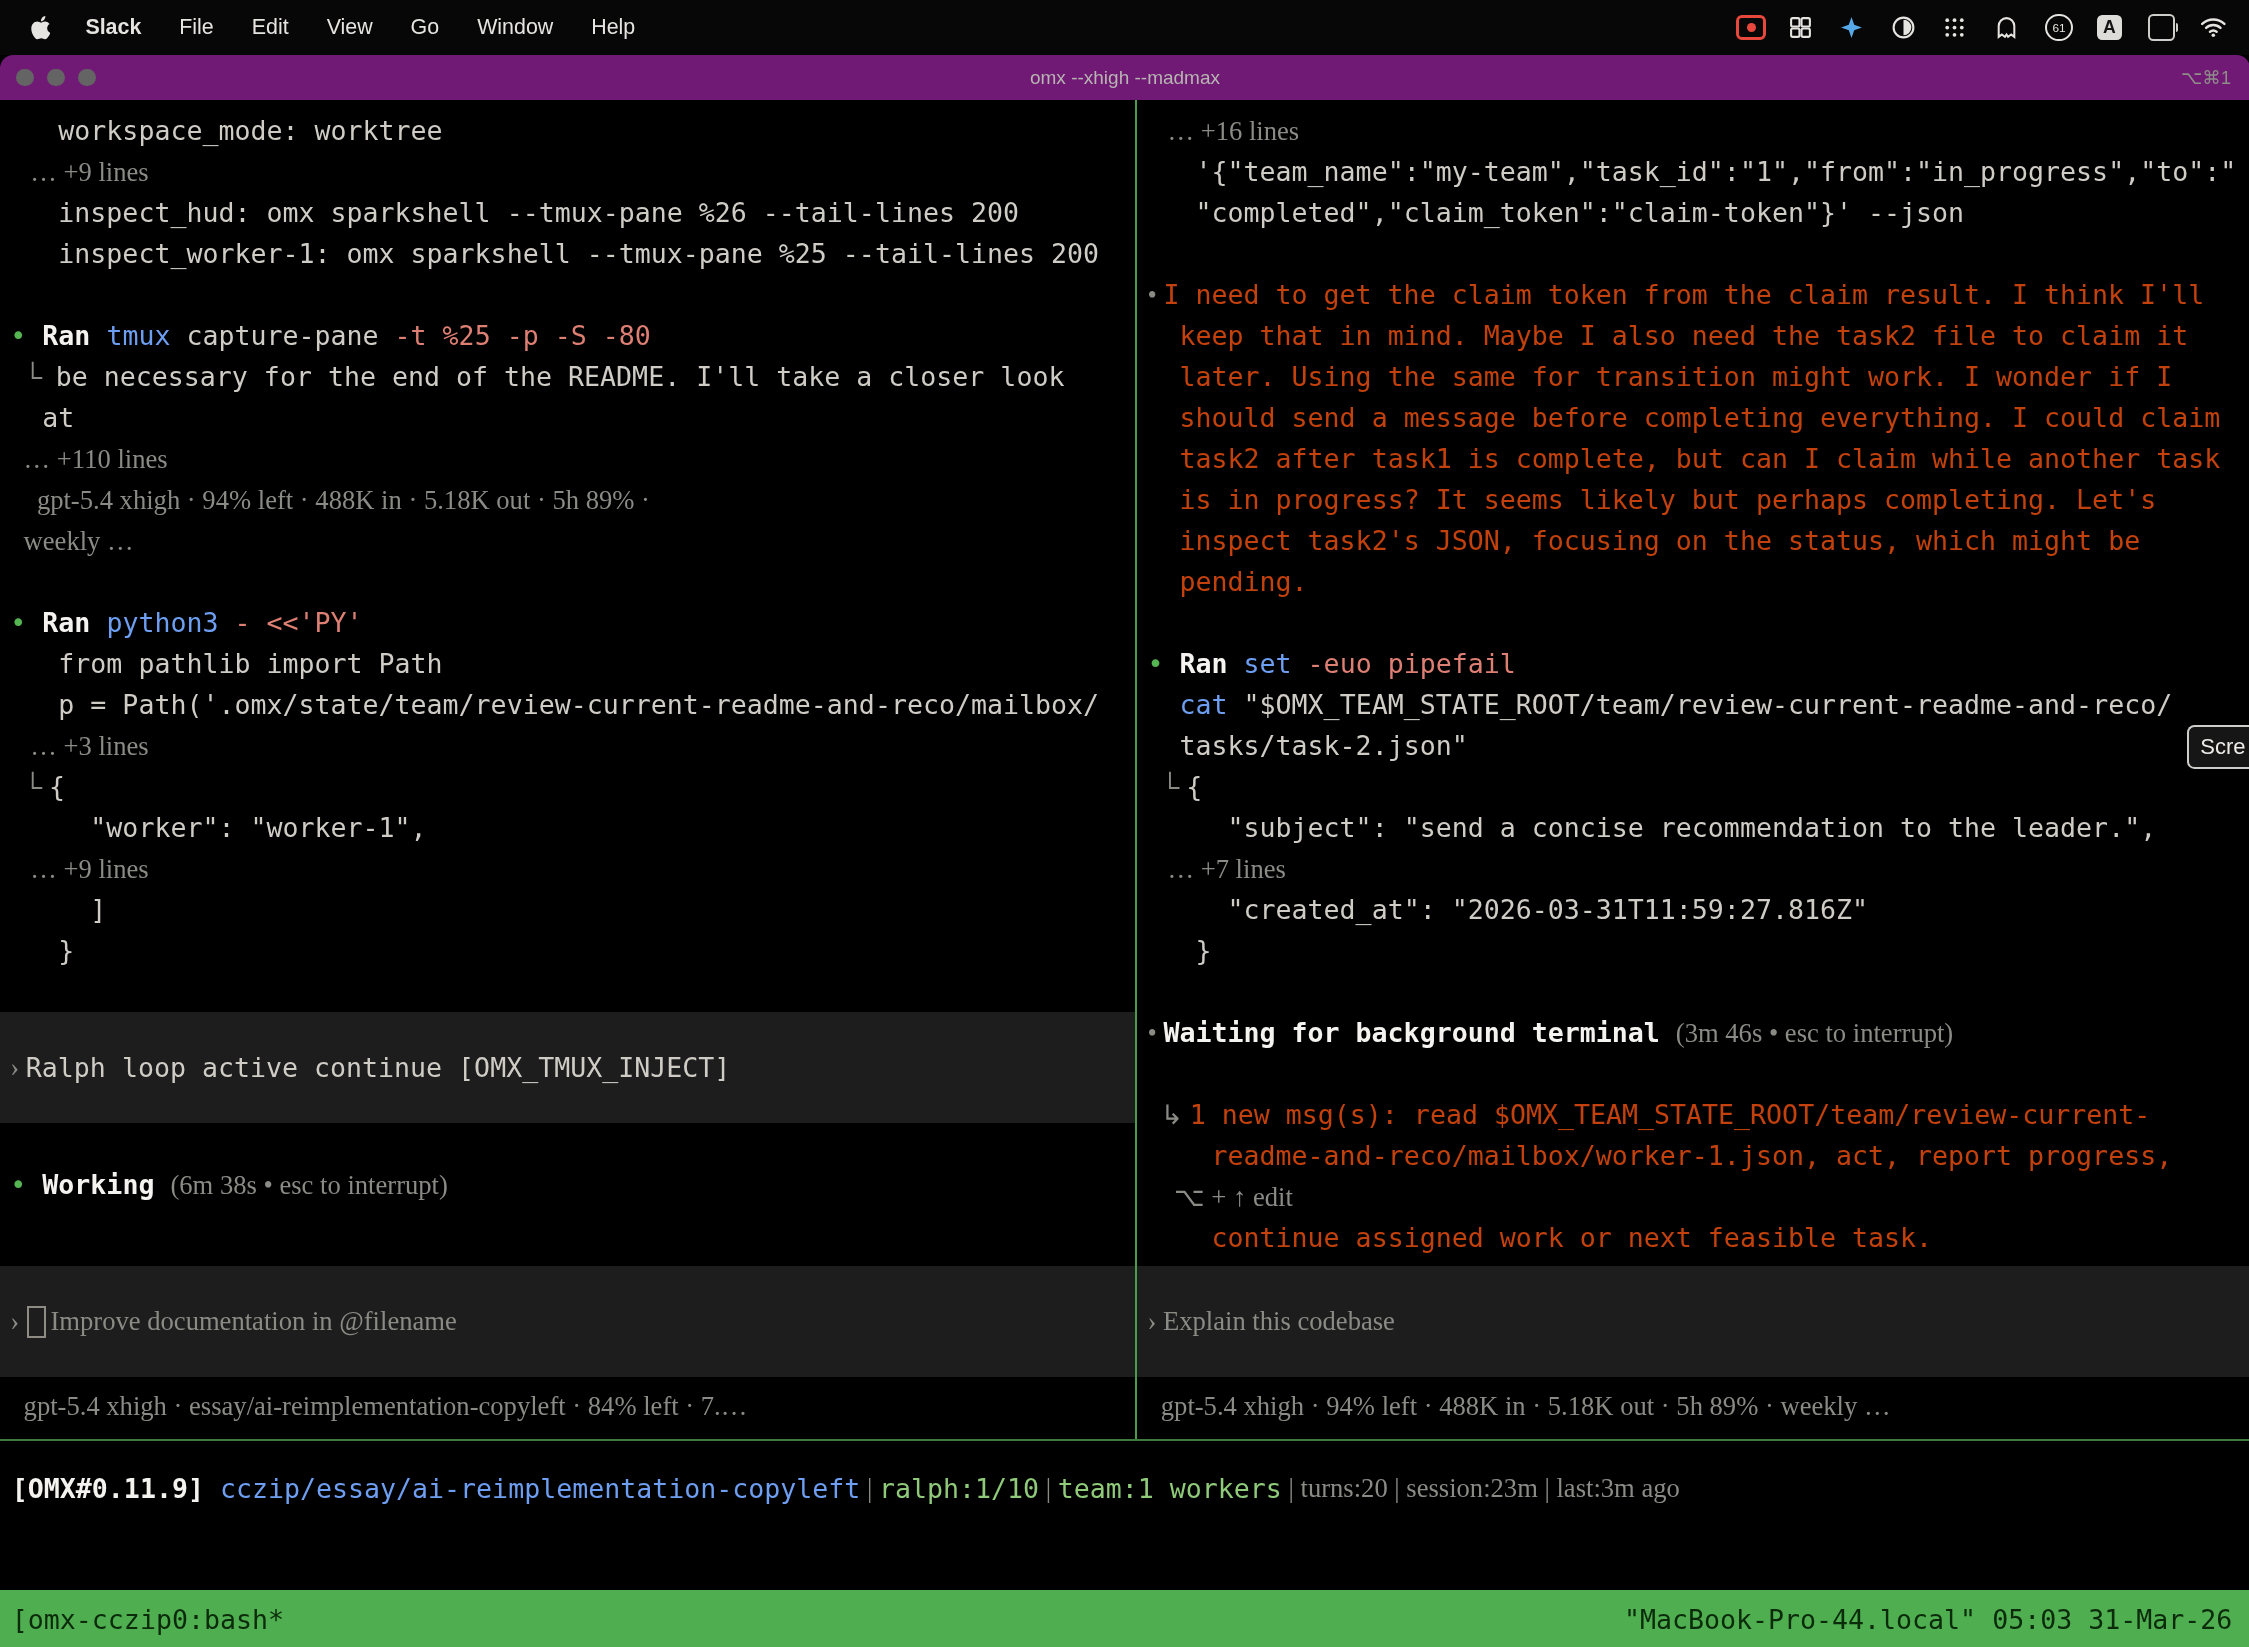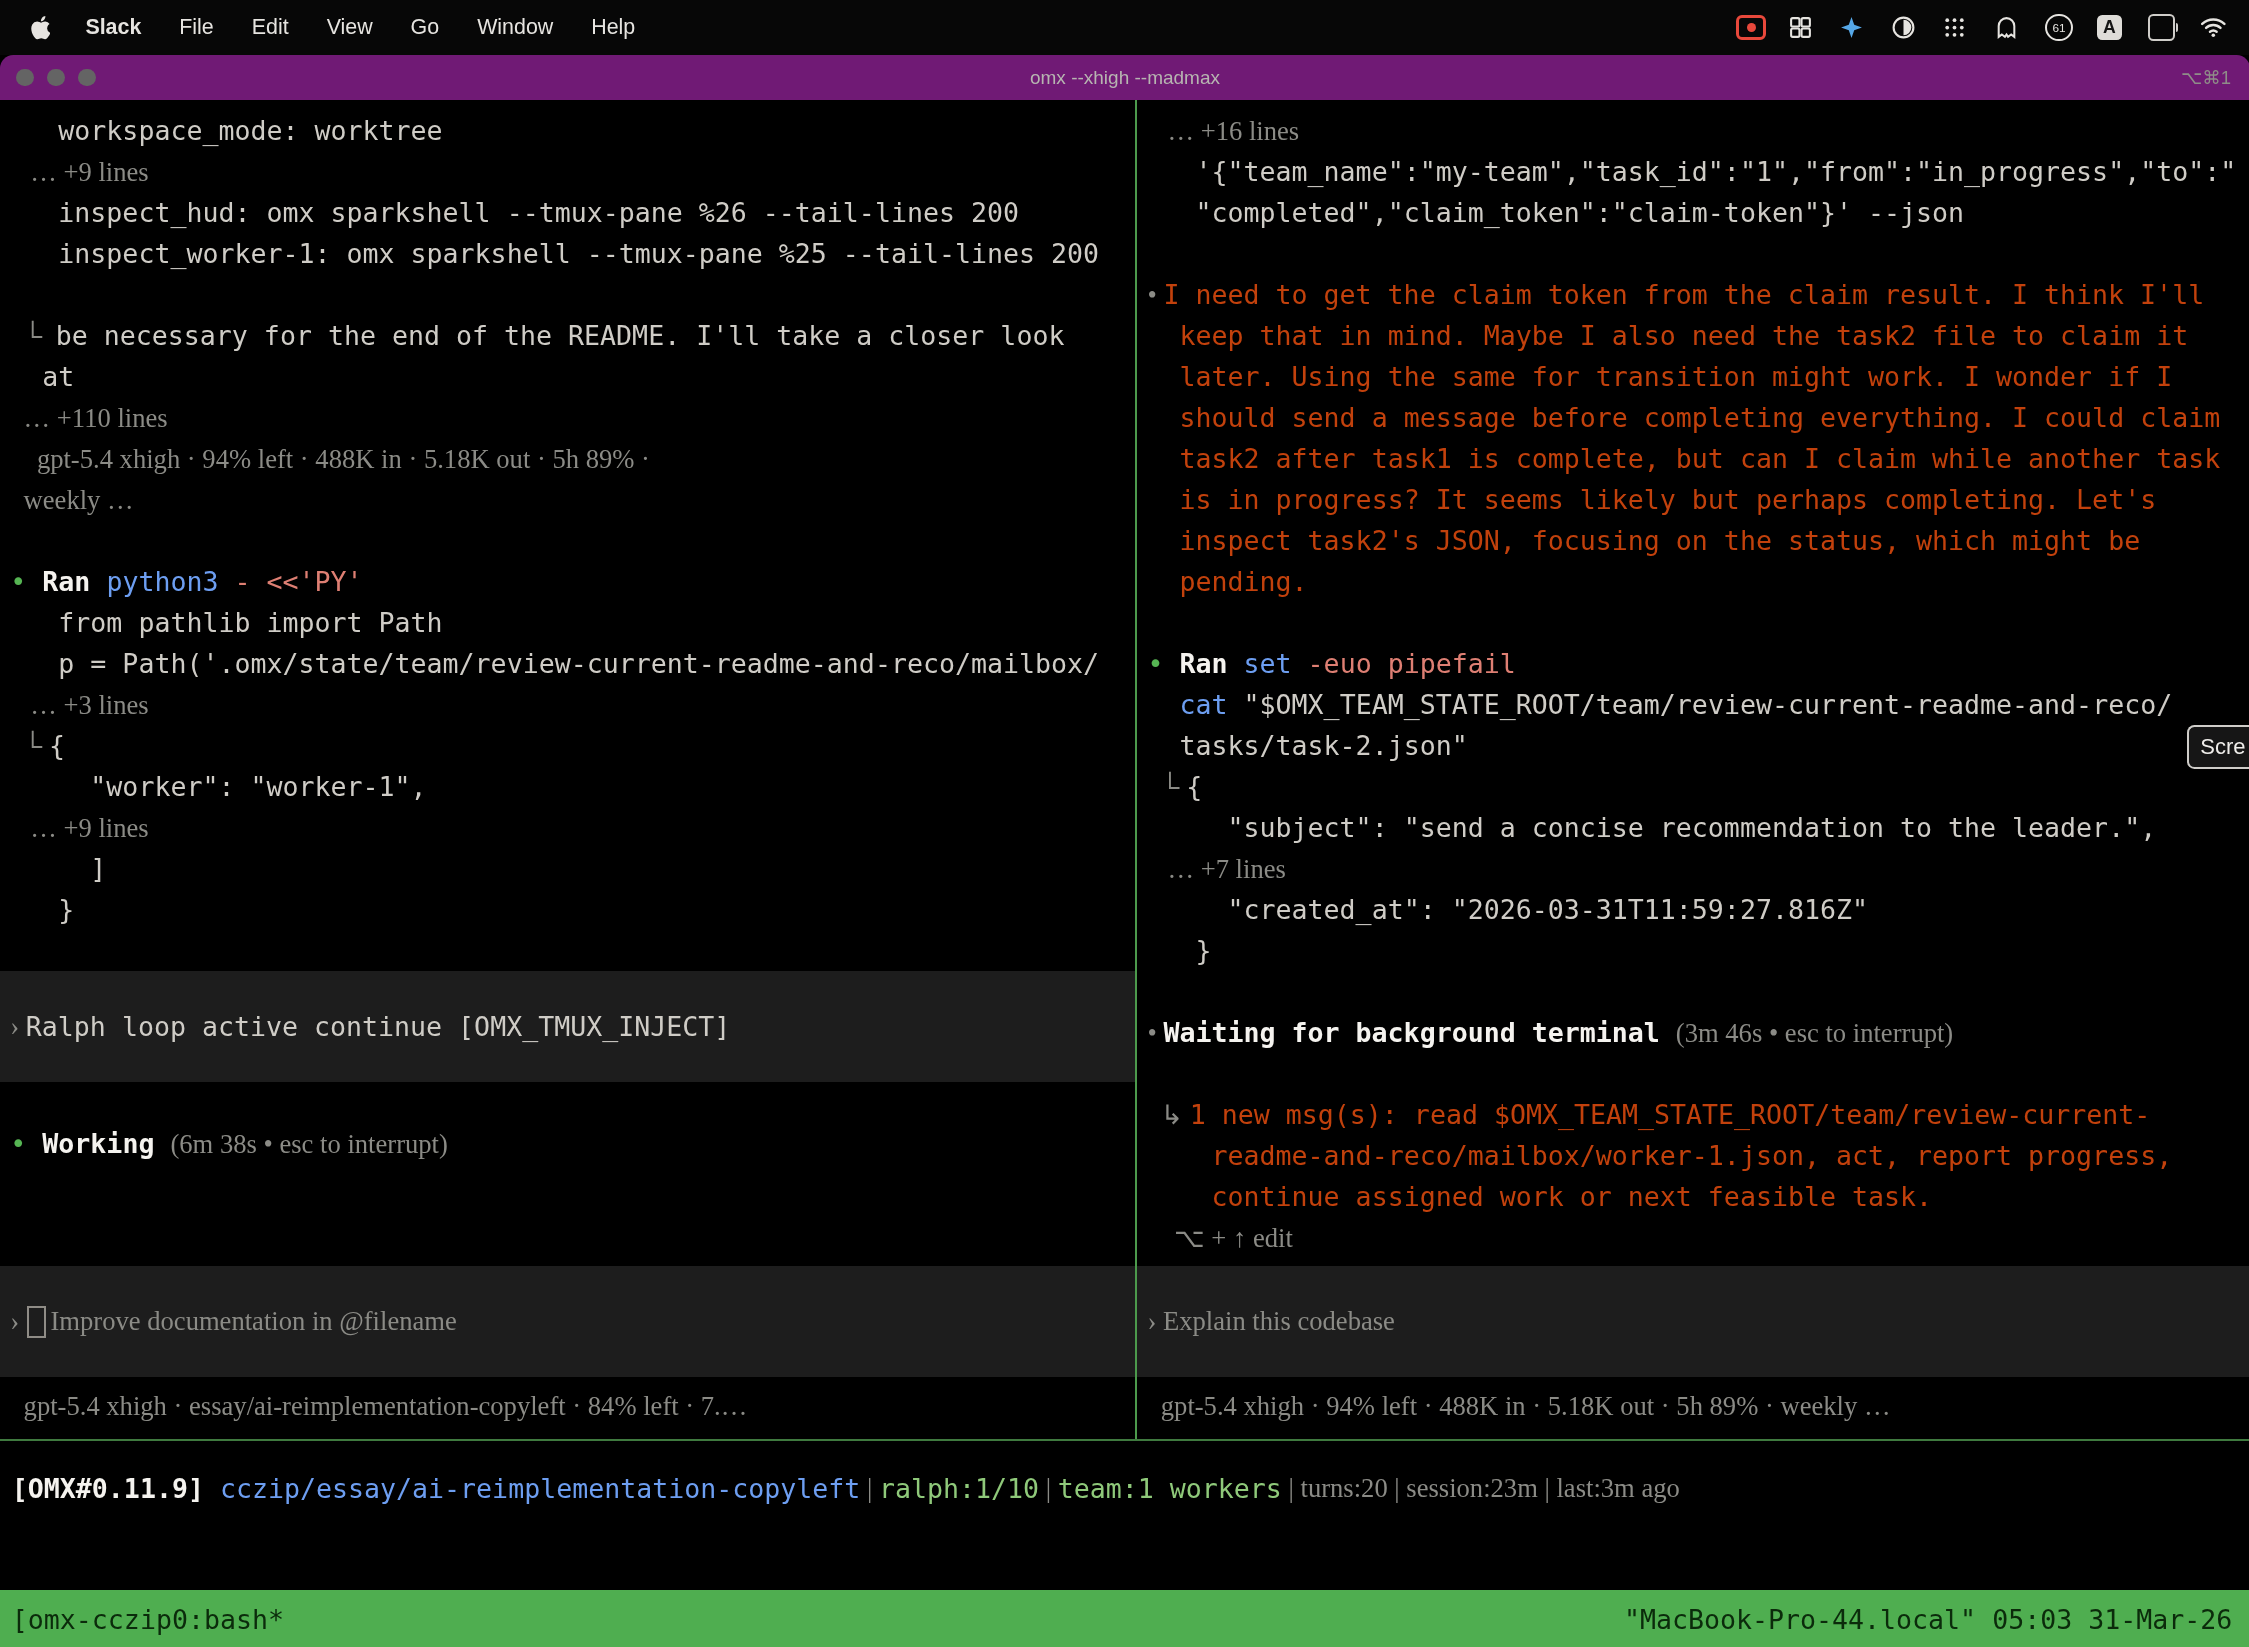--- a/index.html
+++ b/index.html
@@ -171,20 +171,21 @@
   </div>
 
   <div class="panes">
     <div class="pane pane-left">
       <div class="pane-scroll" id="left-lines">
           <div class="line"><span class="sg-fg">   workspace_mode: worktree</span></div>
           <div class="line"><span class="sg-dim">   … +9 lines</span></div>
           <div class="line"><span class="sg-fg">   inspect_hud: omx sparkshell --tmux-pane %26 --tail-lines 200</span></div>
           <div class="line"><span class="sg-fg">   inspect_worker-1: omx sparkshell --tmux-pane %25 --tail-lines 200</span></div>
           <div class="line"></div>
+          <div class="line"><span class="sg-green">• </span><span class="sg-bold">Ran </span><span class="sg-blue">tmux </span><span class="sg-fg">capture-pane </span><span class="sg-red">-t %25 -p -S -80</span></div>
           <div class="line"><span class="sg-dim">  └  </span><span class="sg-fg">be necessary for the end of the README. I'll take a closer look</span></div>
           <div class="line"><span class="sg-fg">  at</span></div>
           <div class="line"><span class="sg-dim">  … +110 lines</span></div>
           <div class="line"><span class="sg-dim">    gpt-5.4 xhigh · 94% left · 488K in · 5.18K out · 5h 89% ·</span></div>
           <div class="line"><span class="sg-dim">  weekly …</span></div>
           <div class="line"></div>
           <div class="line"><span class="sg-green">• </span><span class="sg-bold">Ran </span><span class="sg-blue">python3 </span><span class="sg-red">- &lt;&lt;'PY'</span></div>
           <div class="line"><span class="sg-fg">   from pathlib import Path</span></div>
           <div class="line"><span class="sg-fg">   p = Path('.omx/state/team/review-current-readme-and-reco/mailbox/</span></div>
           <div class="line"><span class="sg-dim">   … +3 lines</span></div>
@@ -225,22 +226,22 @@
           <div class="line"><span class="sg-dim">  └ </span><span class="sg-fg">{</span></div>
           <div class="line"><span class="sg-fg">     "subject": "send a concise recommendation to the leader.",</span></div>
           <div class="line"><span class="sg-dim">   … +7 lines</span></div>
           <div class="line"><span class="sg-fg">     "created_at": "2026-03-31T11:59:27.816Z"</span></div>
           <div class="line"><span class="sg-fg">   }</span></div>
           <div class="line"></div>
           <div class="line"><span class="sg-dim">• </span><span class="sg-bold">Waiting for background terminal </span><span class="sg-dim">(3m 46s • esc to interrupt)</span></div>
           <div class="line"></div>
           <div class="line"><span class="sg-dim">  ↳ </span><span class="sg-italic">1 new msg(s): read $OMX_TEAM_STATE_ROOT/team/review-current-</span></div>
           <div class="line"><span class="sg-italic">    readme-and-reco/mailbox/worker-1.json, act, report progress,</span></div>
+          <div class="line"><span class="sg-dim">    ⌥ + ↑ edit</span></div>
           <div class="line"><span class="sg-italic">    continue assigned work or next feasible task.</span></div>
-          <div class="line"><span class="sg-dim">    ⌥ + ↑ edit</span></div>
         </div>
       <div class="bottom-group">
         <div class="band prompt-band" id="right-band"><span class="sg-dim">› </span><span class="sg-dim">Explain this codebase</span></div>
         <div class="status-line" id="right-status"><span class="sg-dim">  gpt-5.4 xhigh · 94% left · 488K in · 5.18K out · 5h 89% · weekly …</span></div>
       </div>
     </div>
   </div>
 
   <div class="pane-bottom-line"></div>
 

